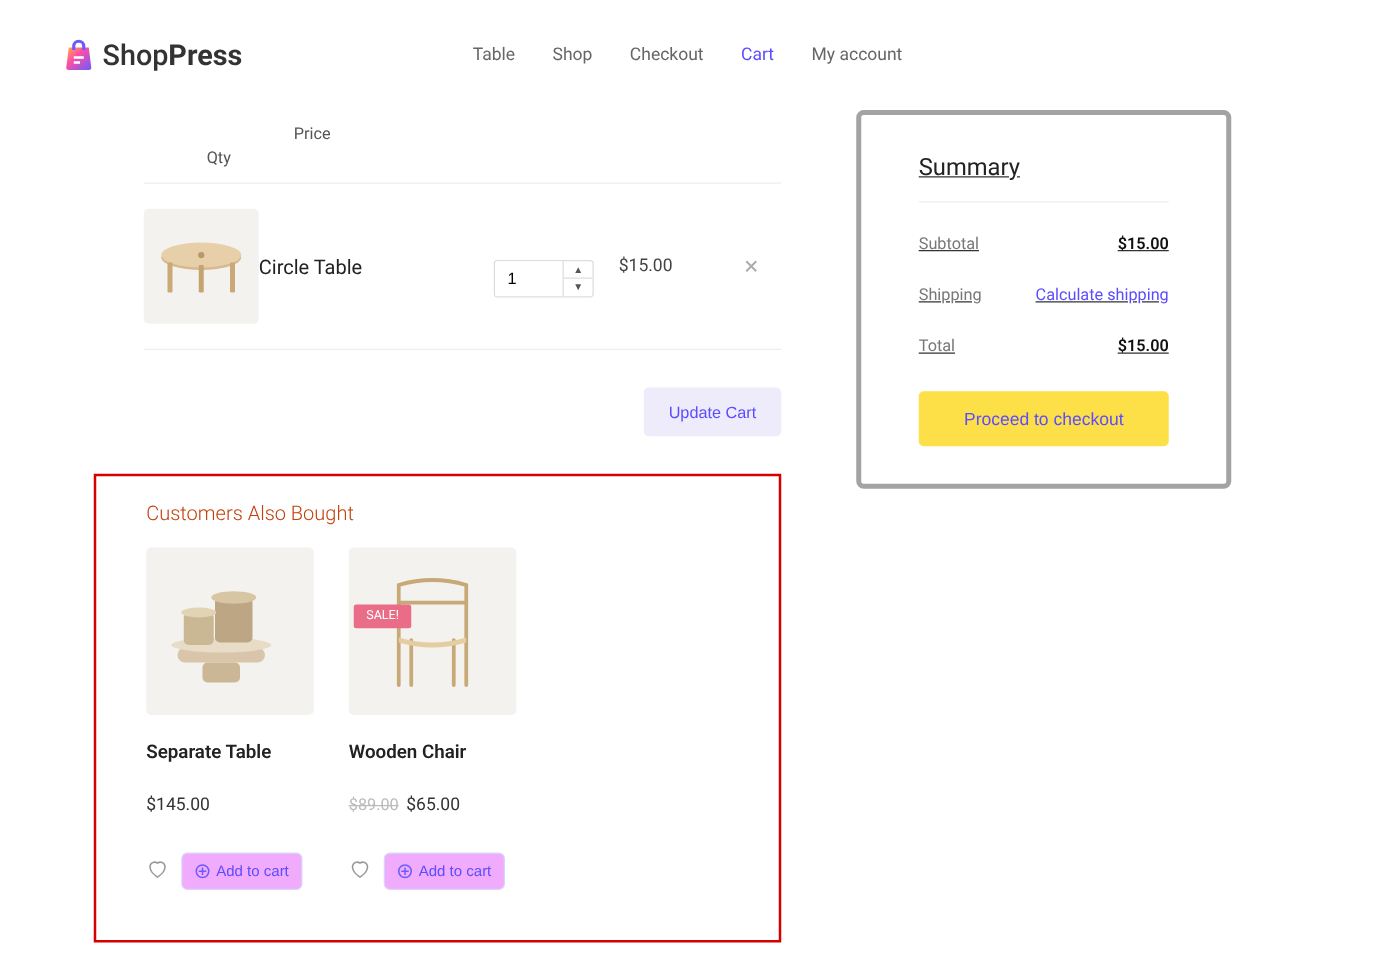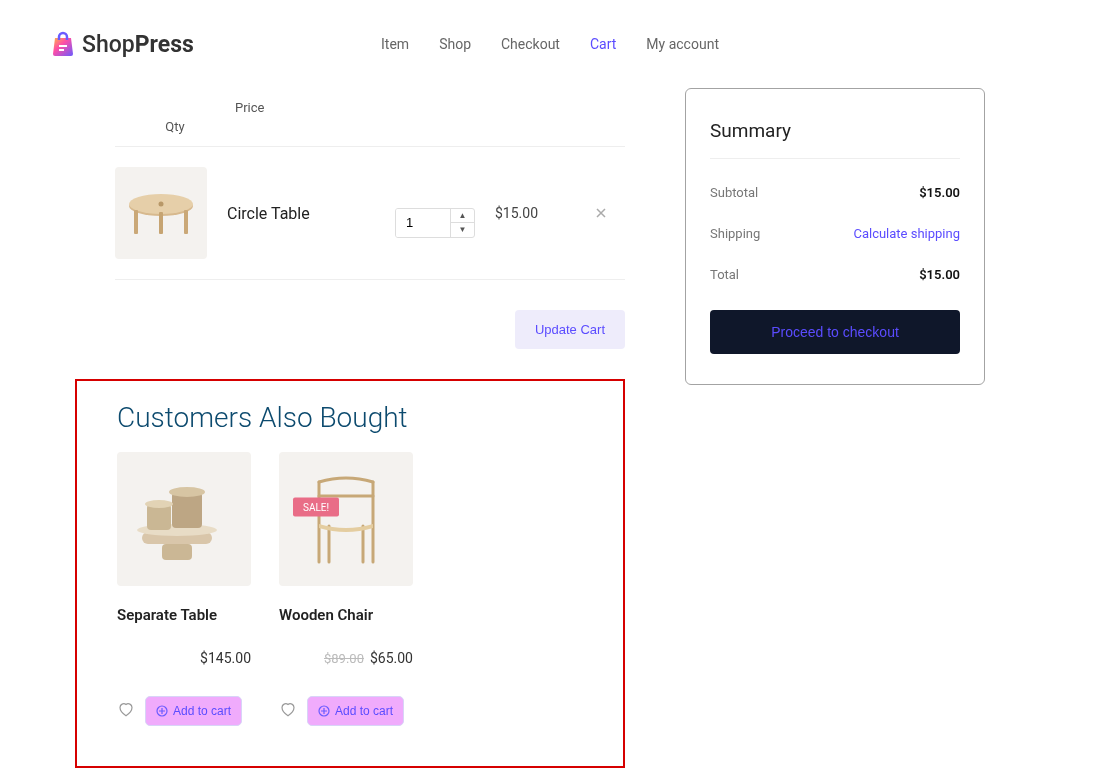--- a/index.html
+++ b/index.html
@@ -70,21 +70,20 @@
     border-radius: 4px;
     display: flex;
     align-items: center;
     justify-content: center;
     position: relative;
     overflow: hidden;
   }
   .prod-name {
     font-size: 16px;
     color: #222;
-    margin-left: 20px;
     flex: 1;
   }
   .qty-wrap {
     display: flex;
     border: 1px solid #ddd;
     border-radius: 3px;
     width: 80px;
     height: 30px;
     overflow: hidden;
   }
@@ -128,63 +127,62 @@
     cursor: pointer;
   }
   
   .cross-box {
     border: 2px solid #d60000;
     padding: 20px 40px 40px;
     margin-left: -40px;
     margin-top: -10px;
   }
   .cross-title {
-    font-size: 28px;
+    font-size: 16px;
     font-weight: 300;
-    color: #0c4a6e;
+    color: #c2410c;
     margin-bottom: 18px;
   }
   .prod-grid {
     display: flex;
     gap: 28px;
   }
   .prod-card { width: 134px; }
   .card-img {
     width: 134px; height: 134px;
     background: #f4f2ef;
     border-radius: 4px;
     position: relative;
     display: flex;
     align-items: center;
     justify-content: center;
     overflow: hidden;
   }
   .sale-badge {
     position: absolute;
-    left: 14px;
+    left: 4px;
     top: 55px;
     transform: translateY(-50%);
     background: #e96d87;
     color: #fff;
     font-size: 10px;
     padding: 4px 10px;
     border-radius: 2px;
   }
   .card-name {
     font-size: 15px;
     font-weight: 600;
     color: #222;
     margin-top: 20px;
     line-height: 1.3;
   }
   .card-price-row {
     margin-top: 24px;
     font-size: 14px;
     color: #333;
-    text-align: right;
   }
   .old-price { color: #bbb; text-decoration: line-through; font-size: 13px; margin-right: 6px; }
   .card-actions {
     display: flex;
     align-items: center;
     gap: 10px;
     margin-top: 30px;
   }
   .heart { color: #aaa; cursor: pointer; }
   .add-btn {
@@ -194,43 +192,44 @@
     border-radius: 5px;
     padding: 7px 10px;
     font-size: 12px;
     cursor: pointer;
     display: inline-flex;
     align-items: center;
     gap: 5px;
   }
   
   .summary-box {
-    border: 1px solid #a3a3a3;
+    border: 4px solid #a3a3a3;
     border-radius: 6px;
-    padding: 30px 24px;
+    padding: 30px 46px;
+    text-decoration: underline;
   }
   .summary-title {
     font-size: 19px;
     color: #222;
     padding-bottom: 16px;
     border-bottom: 1px solid #eee;
   }
   .sum-row {
     display: flex;
     justify-content: space-between;
     margin-top: 26px;
     font-size: 13px;
   }
   .sum-label { color: #777; }
   .sum-val { font-weight: 600; color: #111; }
   .ship-link { color: #5b4cff; font-size: 13px; cursor: pointer; }
   .checkout-btn {
     margin-top: 28px;
     width: 100%;
-    background: #0f172a;
+    background: #fde047;
     color: #5b4cff;
     border: none;
     padding: 14px;
     border-radius: 4px;
     font-size: 14px;
     cursor: pointer;
   }
 </style>
 </head>
 <body>
@@ -248,21 +247,21 @@
       <path d="M5 8 h16 l2 16 a2 2 0 0 1 -2 2 H5 a2 2 0 0 1 -2 -2 Z" fill="url(#g1)"></path>
       <path d="M9 10 V7 a4 4 0 0 1 8 0 v3" fill="none" stroke="#6a5bff" stroke-width="2.5"></path>
       <path d="M9 15 h8 v2 h-8 Z M9 19 h5 v2 h-5 Z" fill="#fff"></path>
     </svg>
     <span class="logo-text">
       <span>Shop</span><b>Press</b>
     </span>
   </div>
 
   <div class="nav">
-    <span class="nav-item">Item</span>
+    <span class="nav-item">Table</span>
     <span class="nav-item">Shop</span>
     <span class="nav-item">Checkout</span>
     <span class="nav-item active">Cart</span>
     <span class="nav-item">My account</span>
   </div>
 </div>
 
 <div class="container">
   <div class="main-col">
     <div class="cart-head">

